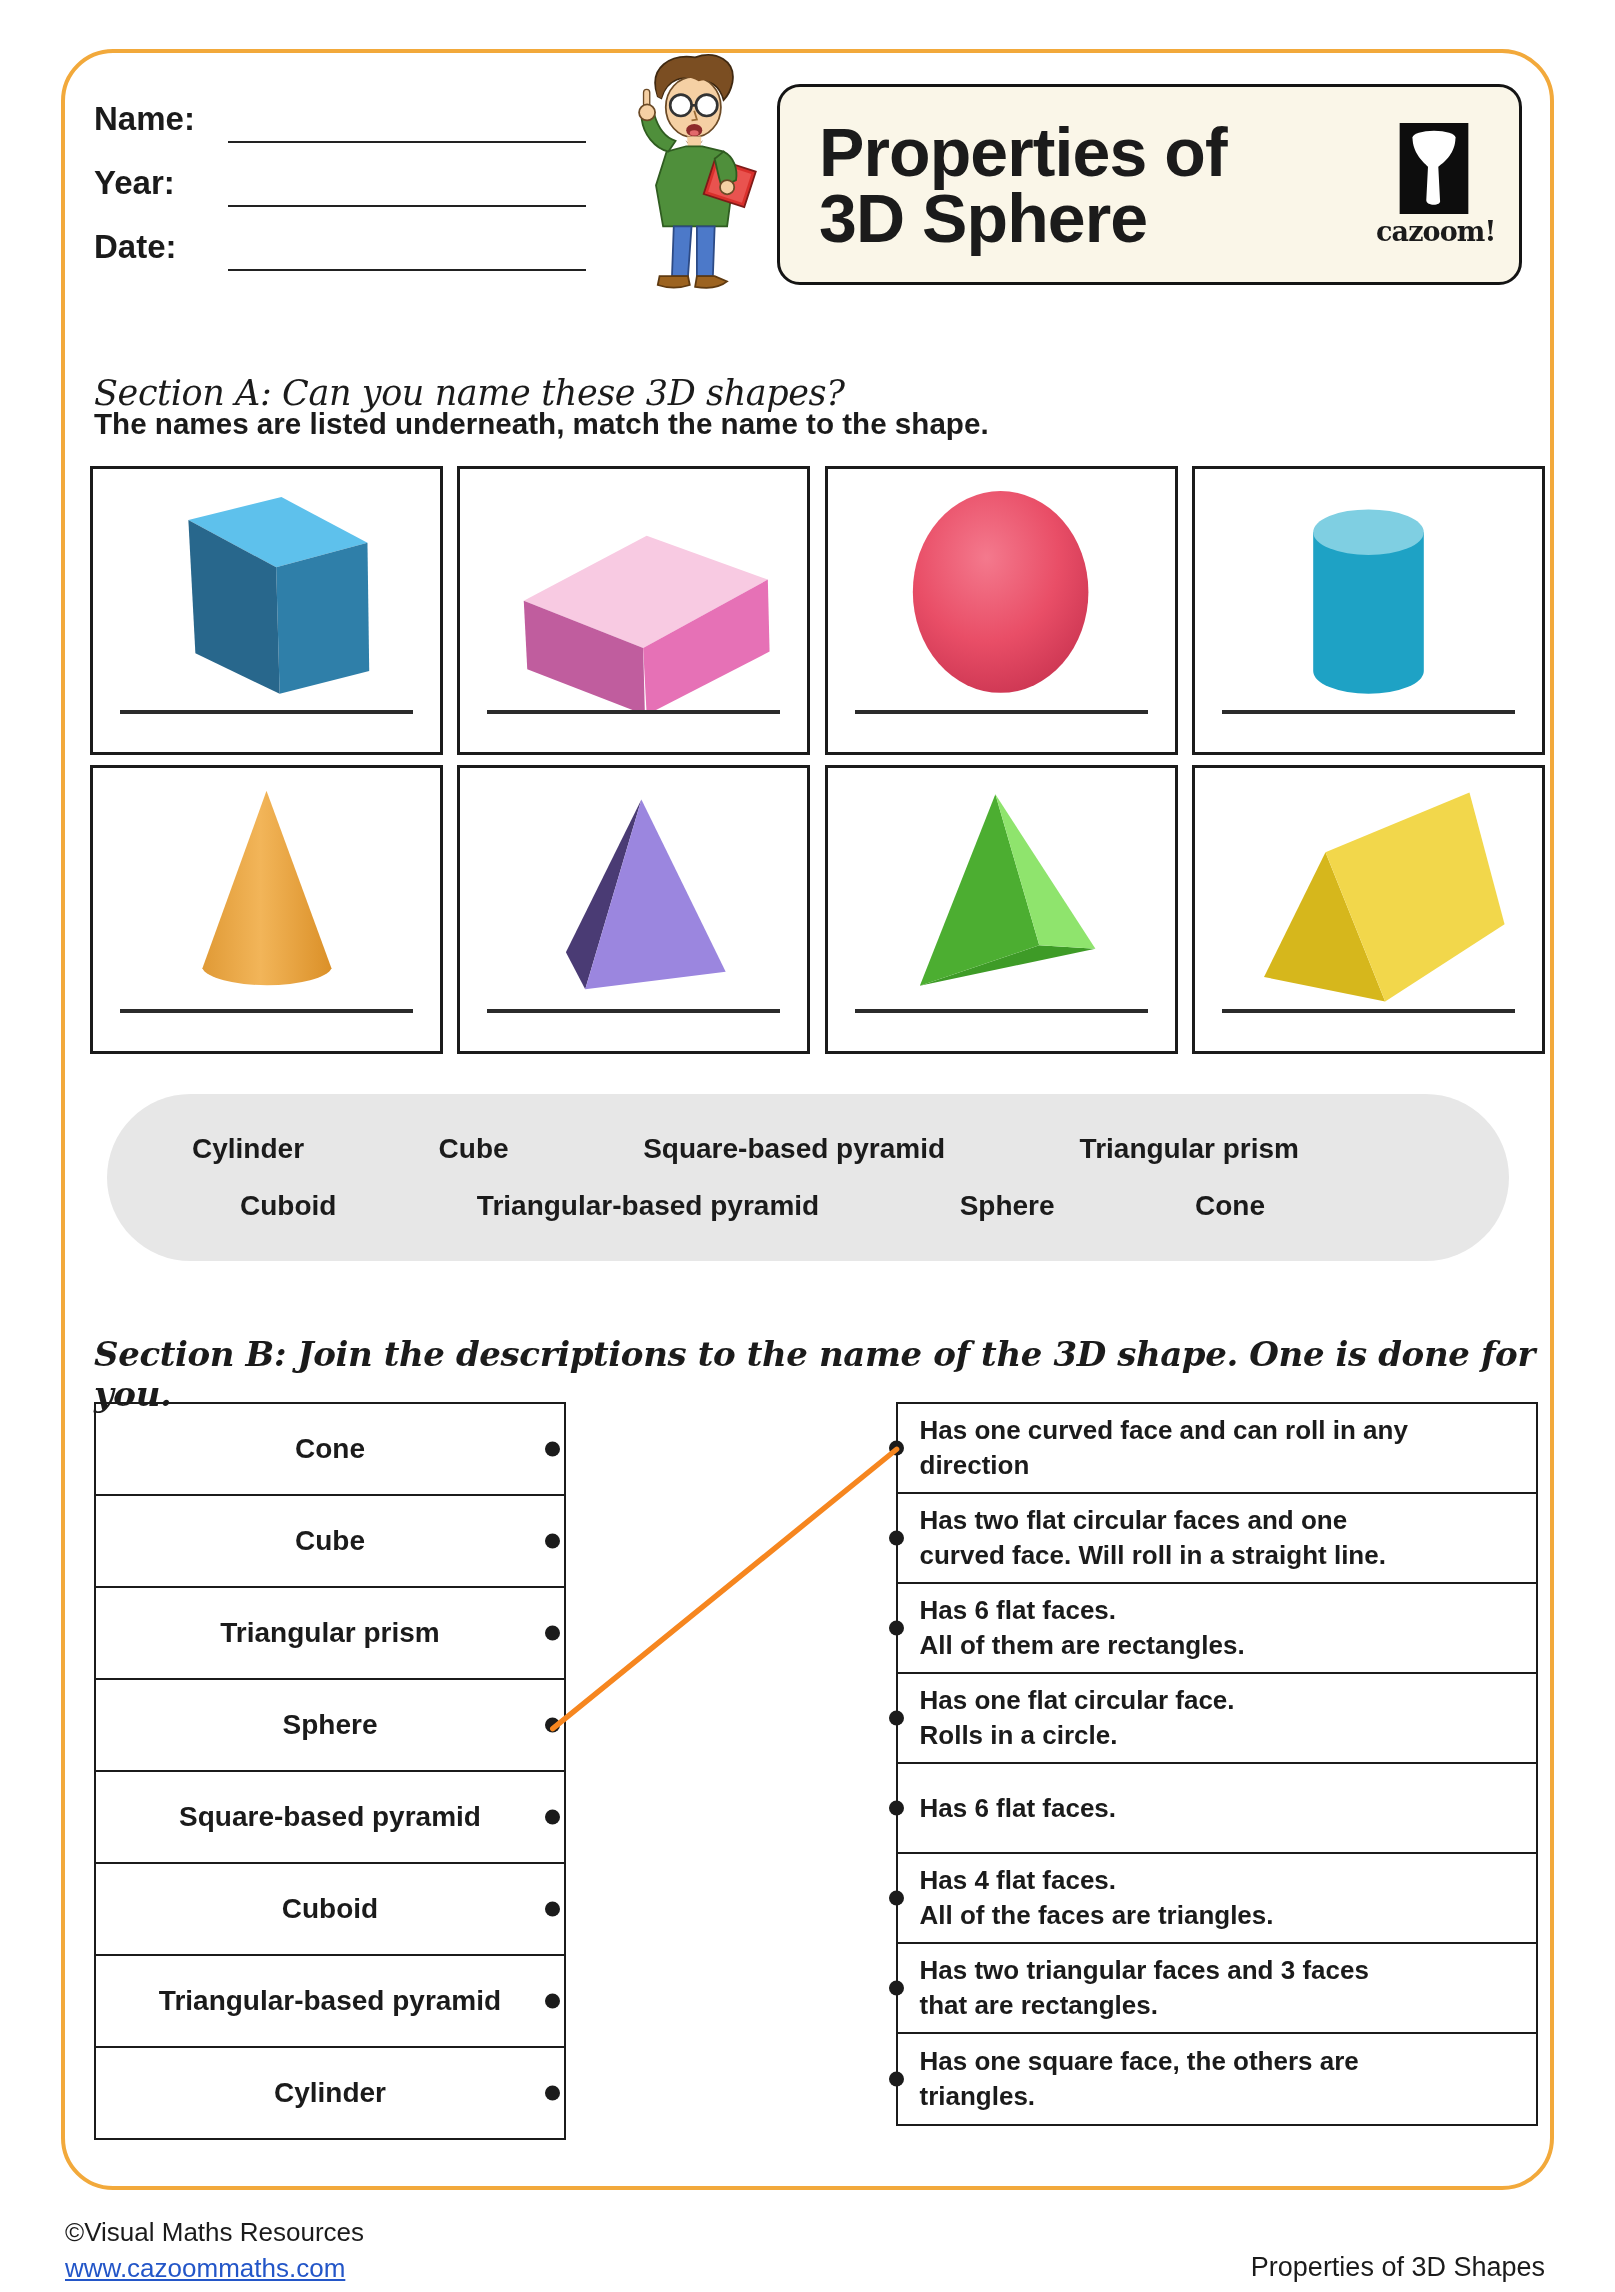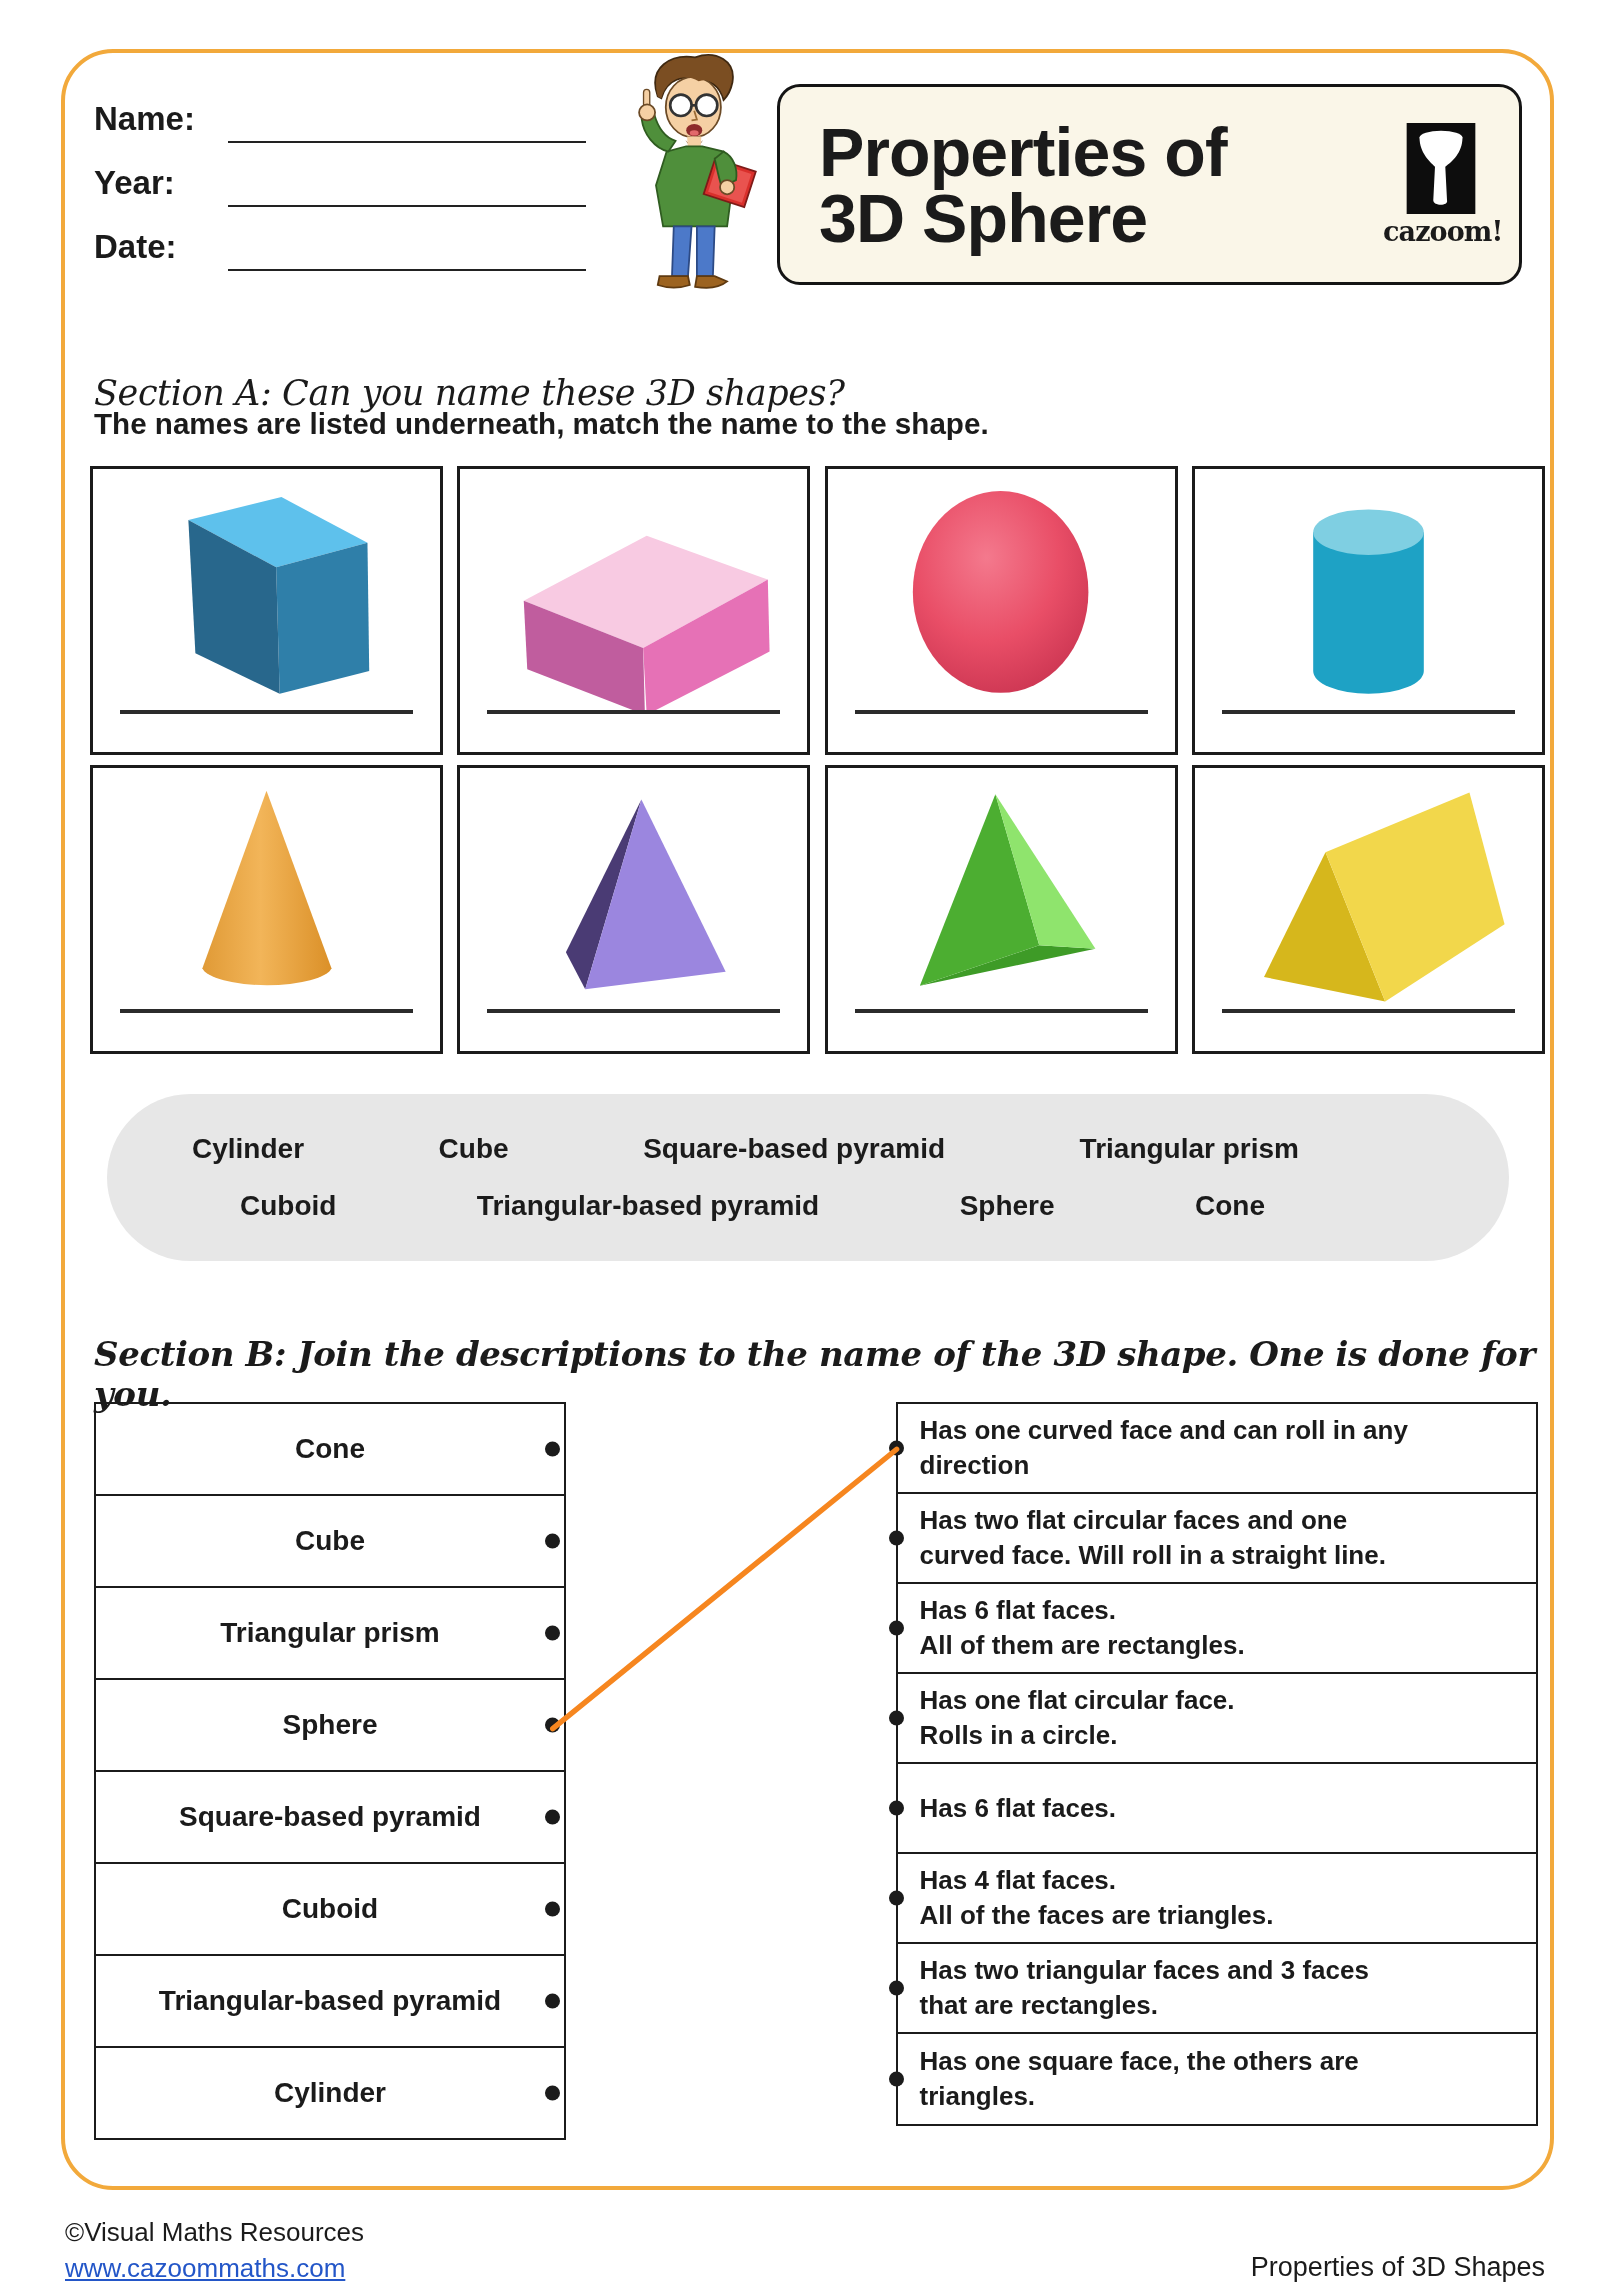--- a/index.html
+++ b/index.html
@@ -13,21 +13,21 @@
     border:4.5px solid #F2A93B;border-radius:52px;}
   
   .fields{left:94px;top:100px;width:502px;}
   .field{position:relative;height:64px;}
   .field-label{font-size:33px;font-weight:bold;}
   .field-line{position:absolute;left:134px;top:41px;width:358px;border-bottom:2.7px solid #222;}
   .teacher{left:602px;top:52px;width:188px;height:249px;}
   .title-box{left:777px;top:84px;width:745px;height:201px;background:#FAF6E8;
     border:3.6px solid #141414;border-radius:23px;box-sizing:border-box;}
   .title-text{padding:32px 0 0 39px;font-size:68px;line-height:66px;font-weight:bold;letter-spacing:-0.9px;}
-  .logo{position:absolute;right:20px;top:36px;width:116px;text-align:left;}
+  .logo{position:absolute;right:27px;top:36px;width:116px;text-align:left;}
   .logo-box{width:70px;height:91px;margin:0 auto;display:block;}
   .logo-text{font-family:"DejaVu Serif",serif;font-weight:bold;font-size:27px;margin-top:1.8px;letter-spacing:-0.9px;}
   
   .sa-heading{left:94px;top:346px;font-family:"DejaVu Serif",serif;font-style:italic;
     font-weight:normal;font-size:35px;letter-spacing:-0.4px;margin-top:27px;}
   .sa-instruction{left:94px;top:407px;font-size:29.6px;font-weight:bold;}
   .shape-grid{left:90px;top:466px;display:grid;grid-template-columns:repeat(4,353px);
     column-gap:14.3px;row-gap:9.9px;}
   .shape-cell{width:353px;height:289px;border:3.6px solid #1b1b1b;position:relative;
     box-sizing:border-box;background:#fff;}

